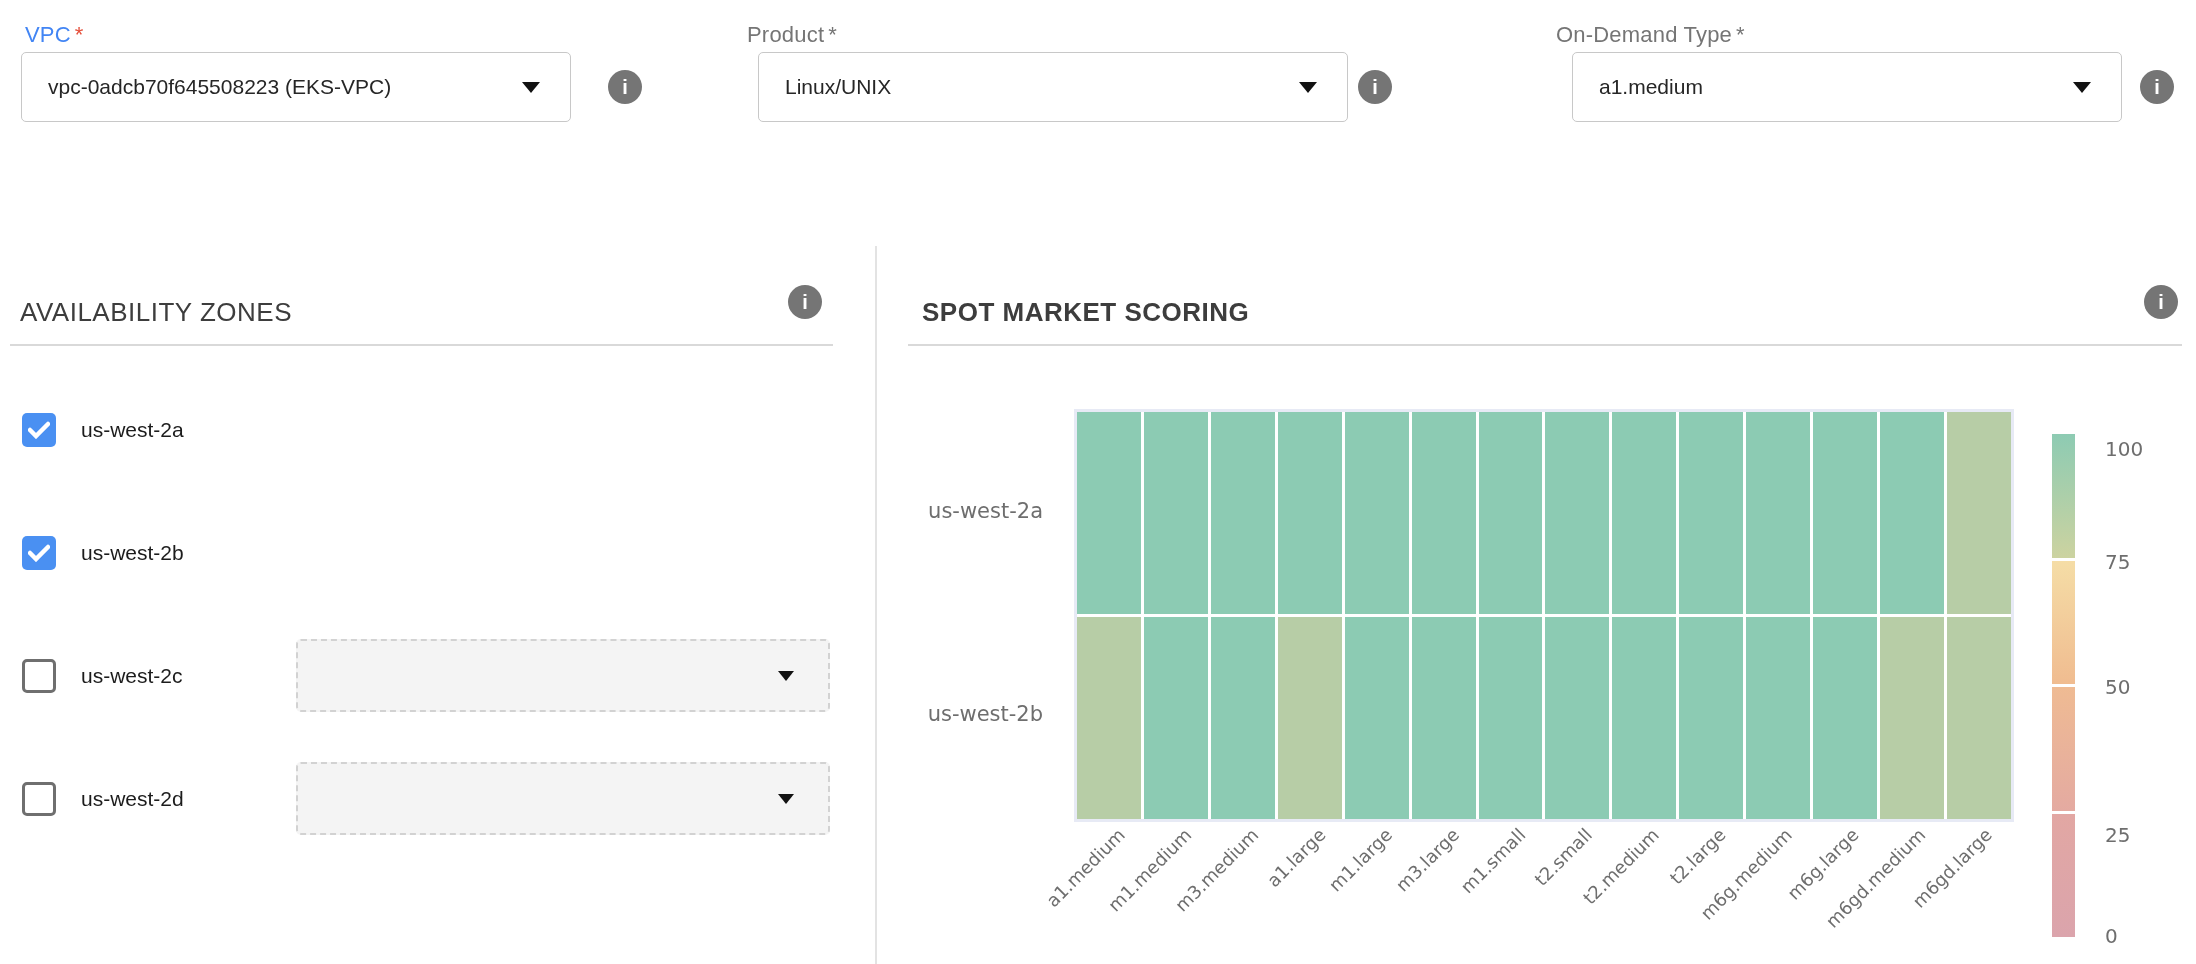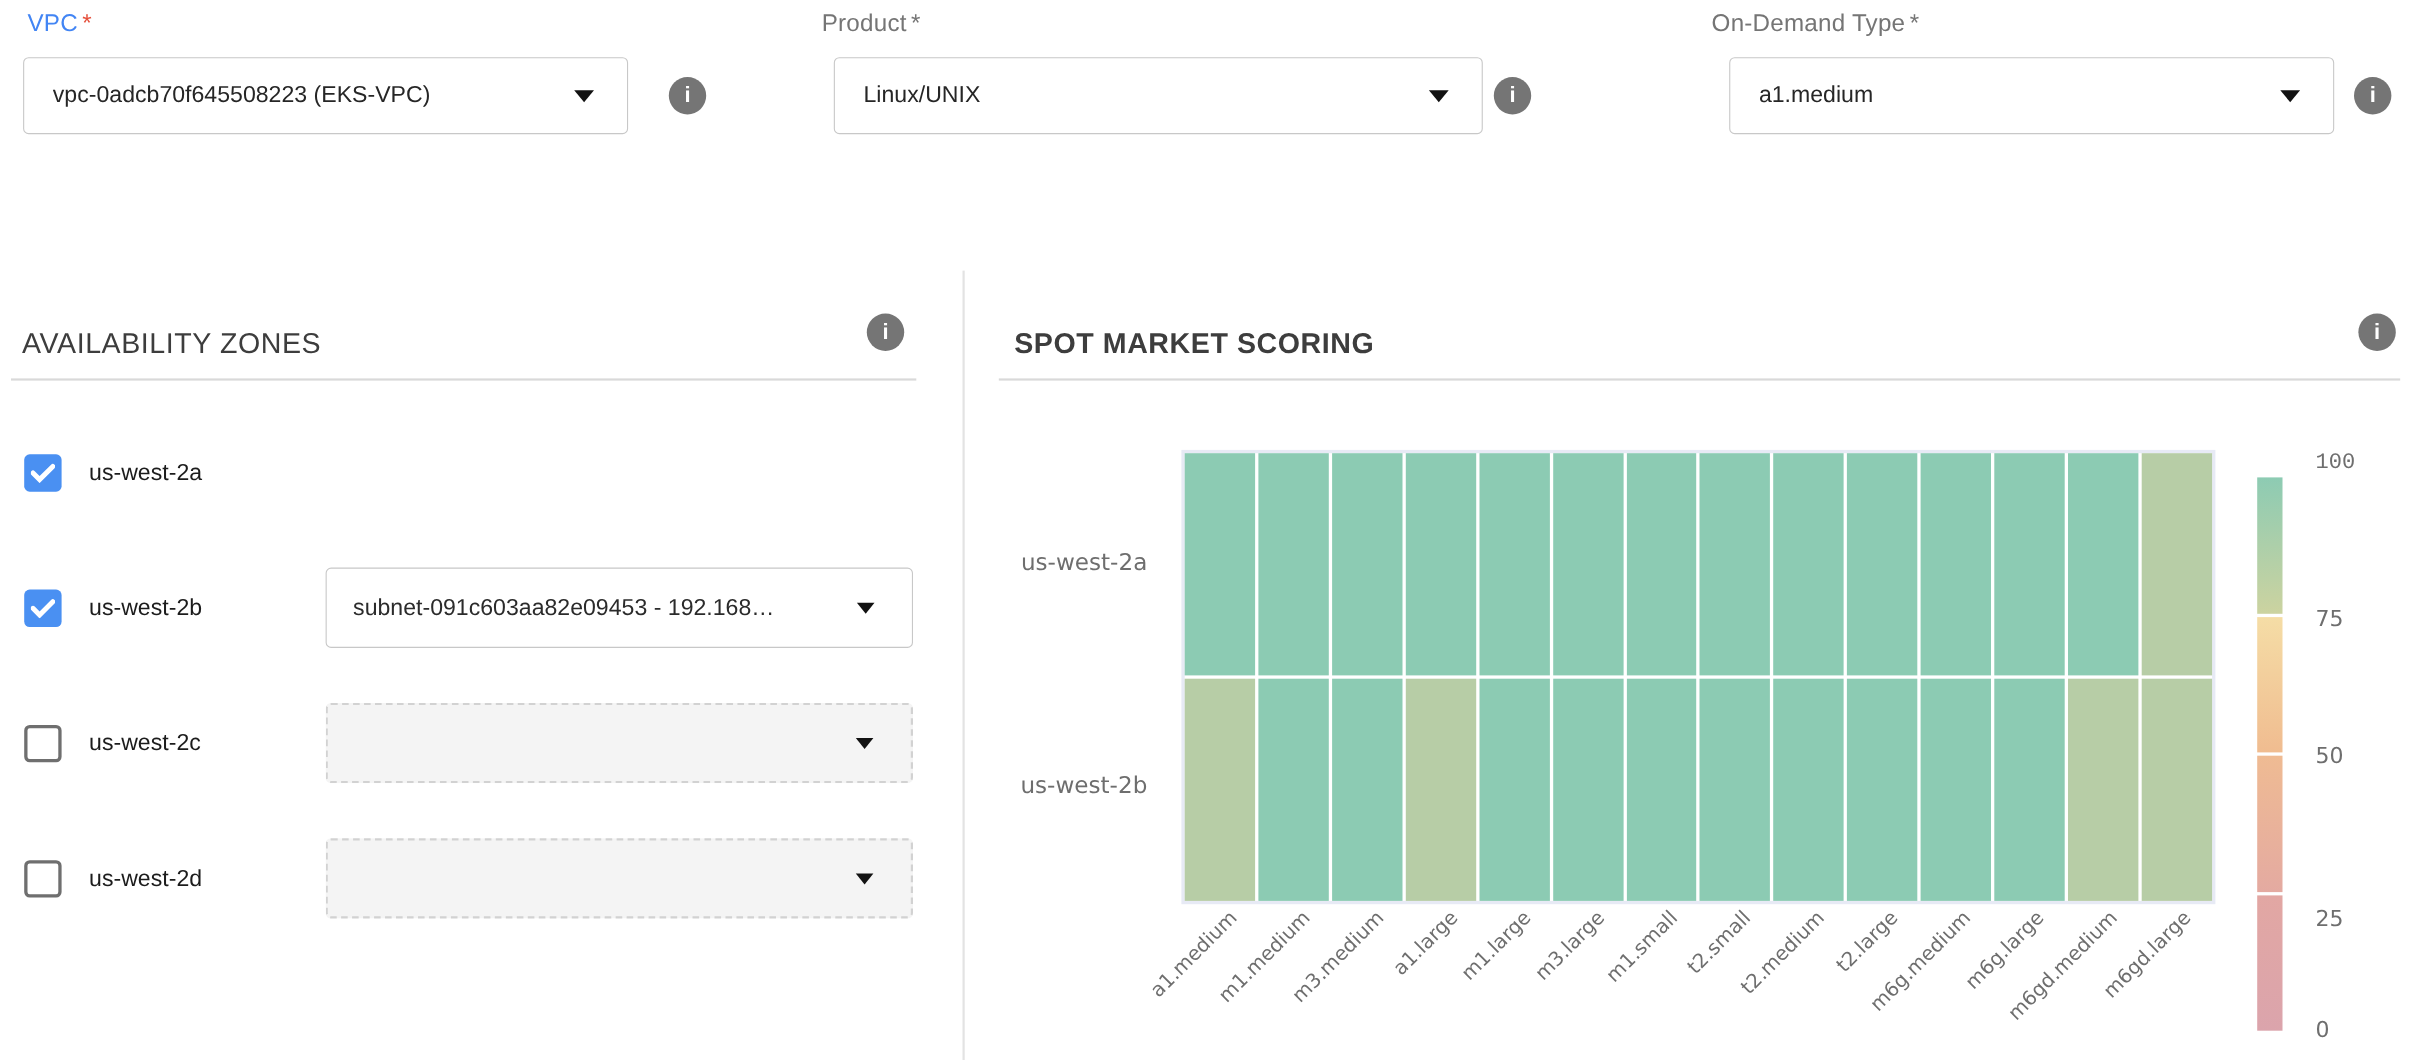--- a/index.html
+++ b/index.html
@@ -1,20 +1,20 @@
 <!DOCTYPE html>
 <html><head>
 <meta charset="utf-8">
 <style>
   html,body{margin:0;padding:0;background:#fff;}
   .page{position:relative;width:2196px;height:964px;background:#fff;
         font-family:"Liberation Sans",sans-serif;overflow:hidden;}
 
   
-  .flabel{position:absolute;top:8px;font-size:22px;color:#757575;letter-spacing:.2px;white-space:nowrap;}
+  .flabel{position:absolute;top:22px;font-size:22px;color:#757575;letter-spacing:.2px;white-space:nowrap;}
   .flabel .req{margin-left:4px;}
   .flabel-vpc{left:25px;color:#4285f4;}
   .flabel-vpc .req{color:#e5503c;}
   .flabel-product{left:747px;}
   .flabel-ondemand{left:1556px;}
 
   .select{position:absolute;top:52px;height:70px;background:#fff;border:1px solid #c8c8c8;
           border-radius:5px;display:flex;align-items:center;justify-content:space-between;
           padding:0 30px 0 26px;box-sizing:border-box;cursor:pointer;}
   .select-vpc{left:21px;width:550px;}
@@ -130,24 +130,20 @@
     </svg>
   </div>
   <div class="zone-label" style="top:413px">us-west-2a</div>
 
   <div class="checkbox checked" style="top:536px">
     <svg width="22" height="18" viewBox="0 0 22 18">
       <path d="M2 9 L8 15 L20 3" stroke="#fff" stroke-width="4.5" fill="none" stroke-linecap="round"></path>
     </svg>
   </div>
   <div class="zone-label" style="top:536px">us-west-2b</div>
-  <div class="subnet-select subnet-filled" style="top:516px">
-    <span class="subnet-val">subnet-091c603aa82e09453 - 192.168…</span>
-    <span class="caret caret-sm"></span>
-  </div>
 
   <div class="checkbox unchecked" style="top:659px"></div>
   <div class="zone-label" style="top:659px">us-west-2c</div>
   <div class="subnet-select subnet-empty" style="top:639px">
     <span class="subnet-val"></span>
     <span class="caret caret-sm"></span>
   </div>
 
   <div class="checkbox unchecked" style="top:782px"></div>
   <div class="zone-label" style="top:782px">us-west-2d</div>
@@ -202,18 +198,18 @@
     <div class="hm-xlabel" style="right: 814.786px;">m1.large</div>
     <div class="hm-xlabel" style="right: 748.071px;">m3.large</div>
     <div class="hm-xlabel" style="right: 681.357px;">m1.small</div>
     <div class="hm-xlabel" style="right: 614.643px;">t2.small</div>
     <div class="hm-xlabel" style="right: 547.929px;">t2.medium</div>
     <div class="hm-xlabel" style="right: 481.214px;">t2.large</div>
     <div class="hm-xlabel" style="right: 414.5px;">m6g.medium</div>
     <div class="hm-xlabel" style="right: 347.786px;">m6g.large</div>
     <div class="hm-xlabel" style="right: 281.071px;">m6gd.medium</div>
     <div class="hm-xlabel" style="right: 214.357px;">m6gd.large</div>
-    <div class="cb-tick" style="top: 421px; font-family: Liberation Mono, monospace;">100</div>
+    <div class="cb-tick" style="top: 449px;">100</div>
     <div class="cb-tick" style="top: 561.75px;">75</div>
     <div class="cb-tick" style="top: 686.5px;">50</div>
     <div class="cb-tick" style="top: 811.25px; margin-top: 24px;">25</div>
     <div class="cb-tick" style="top: 936px;">0</div>
   </div>
 
 </body></html>

